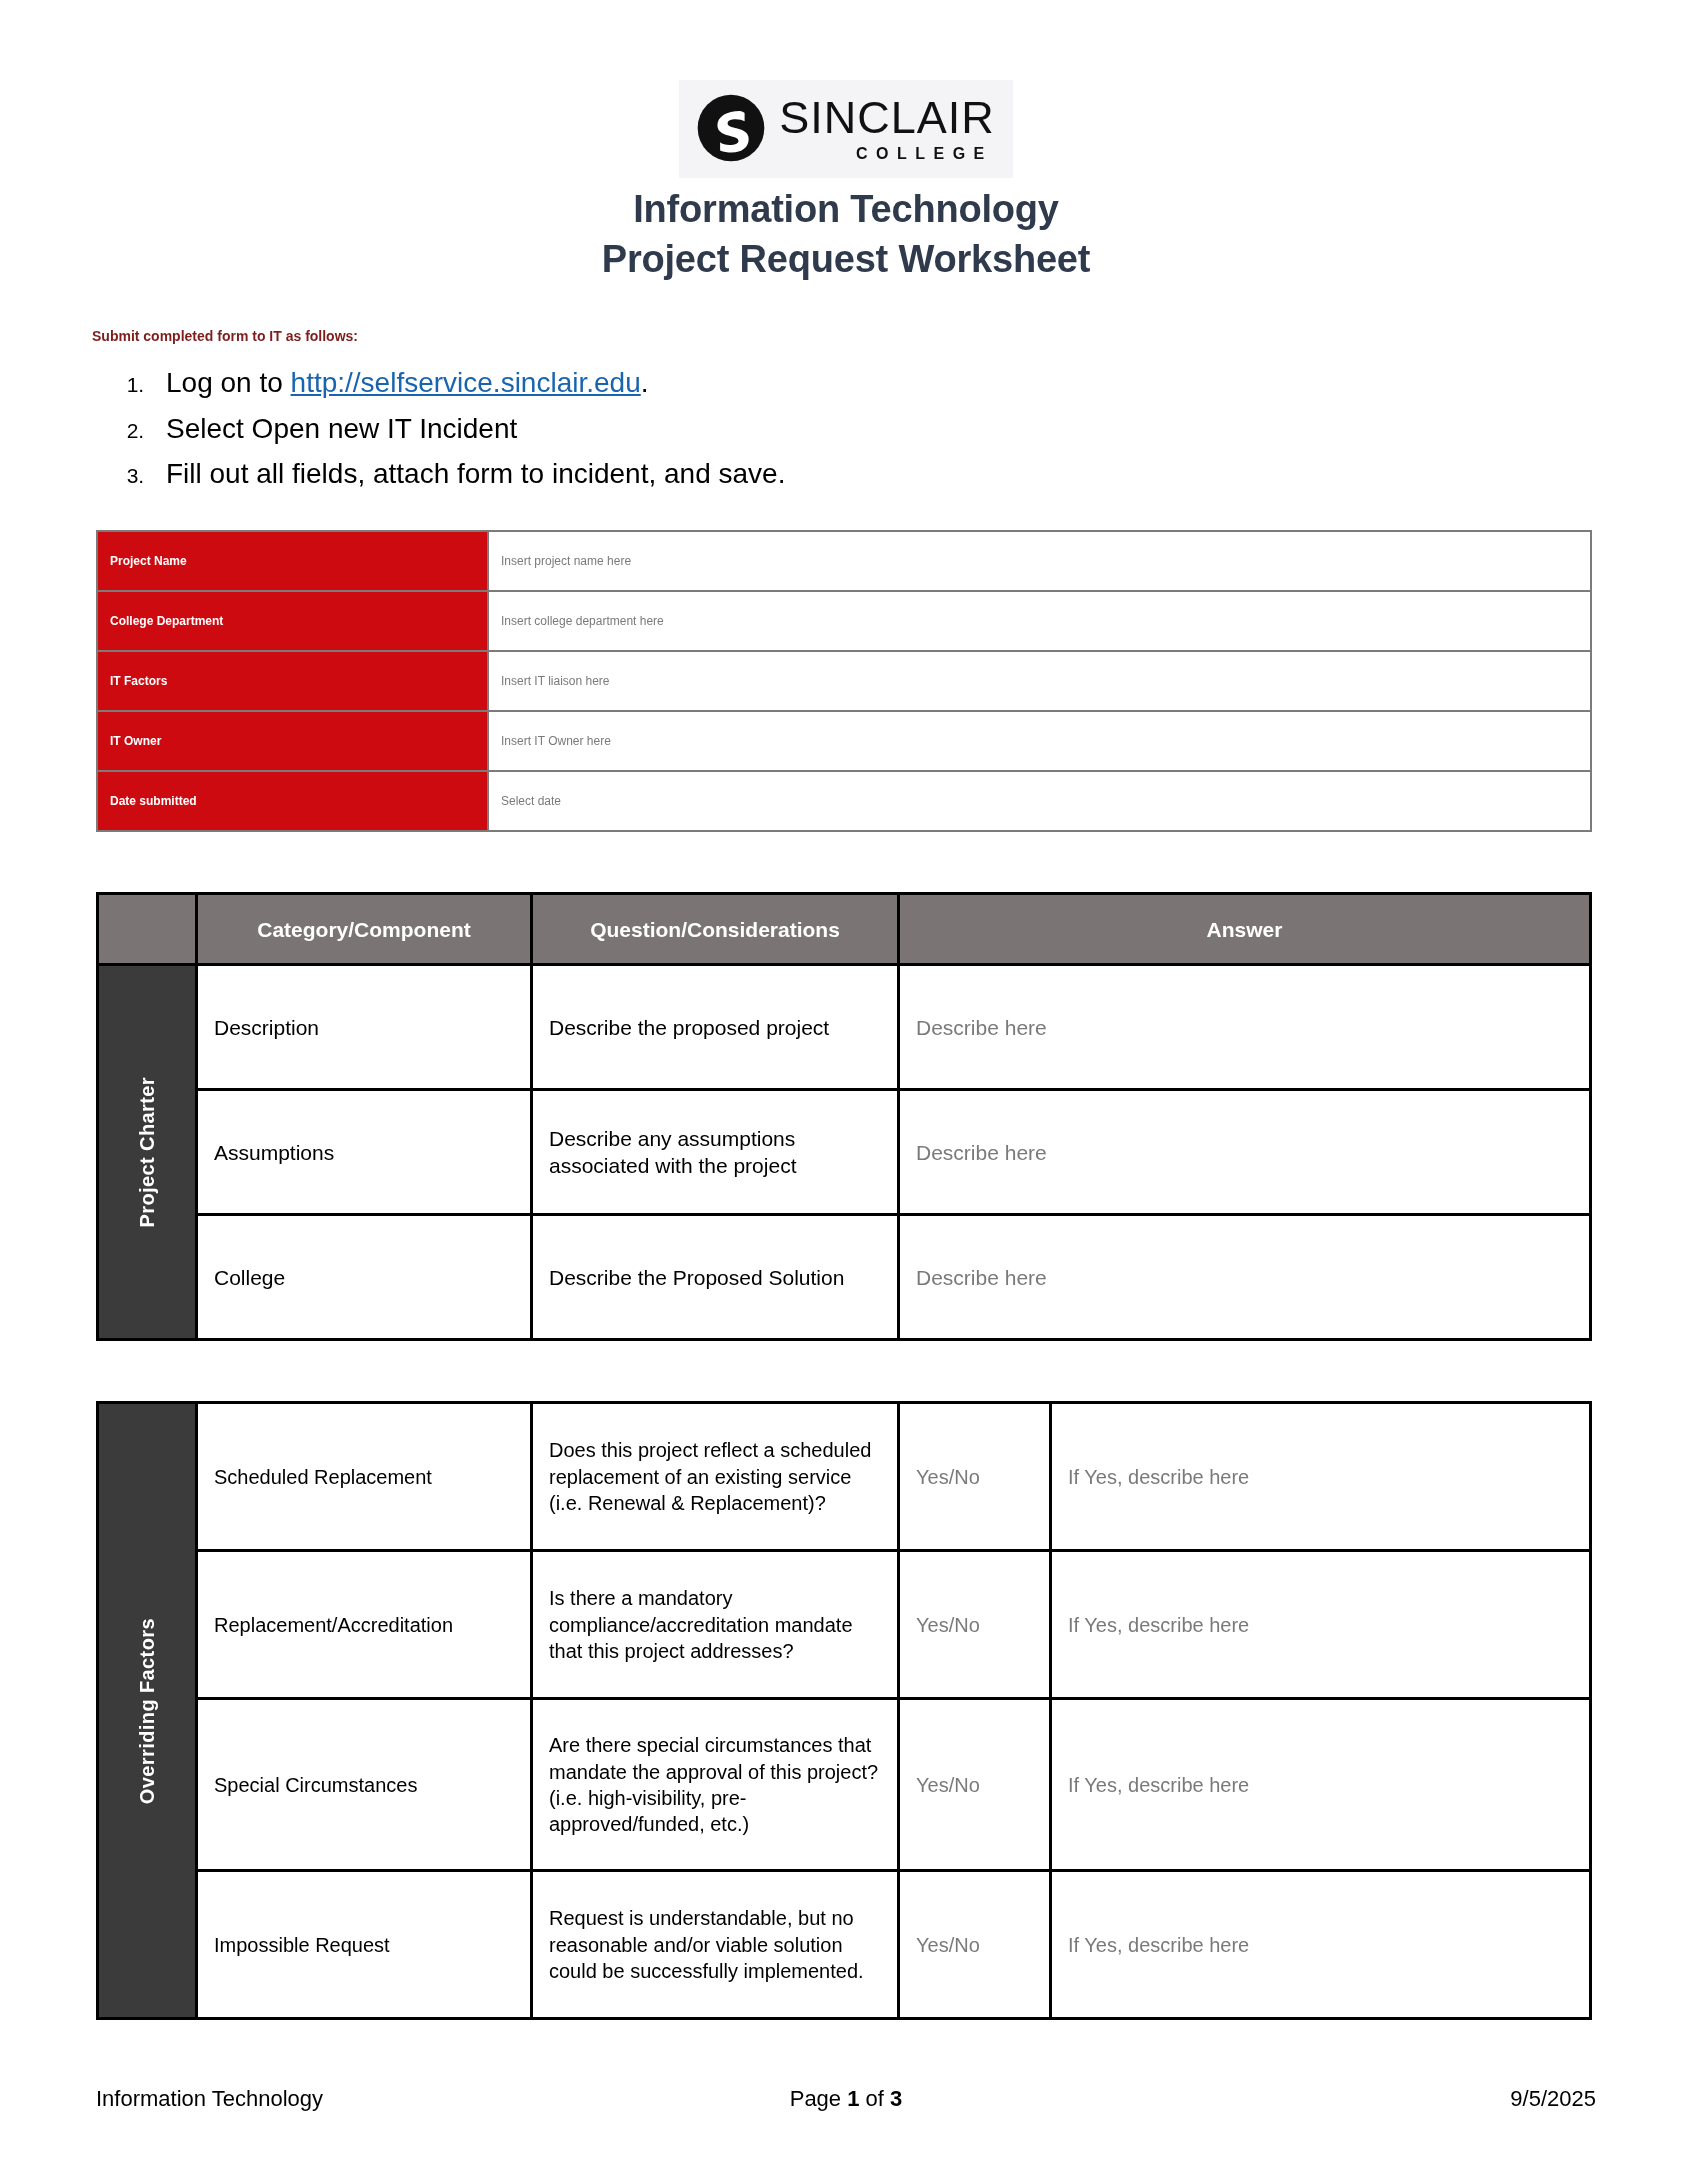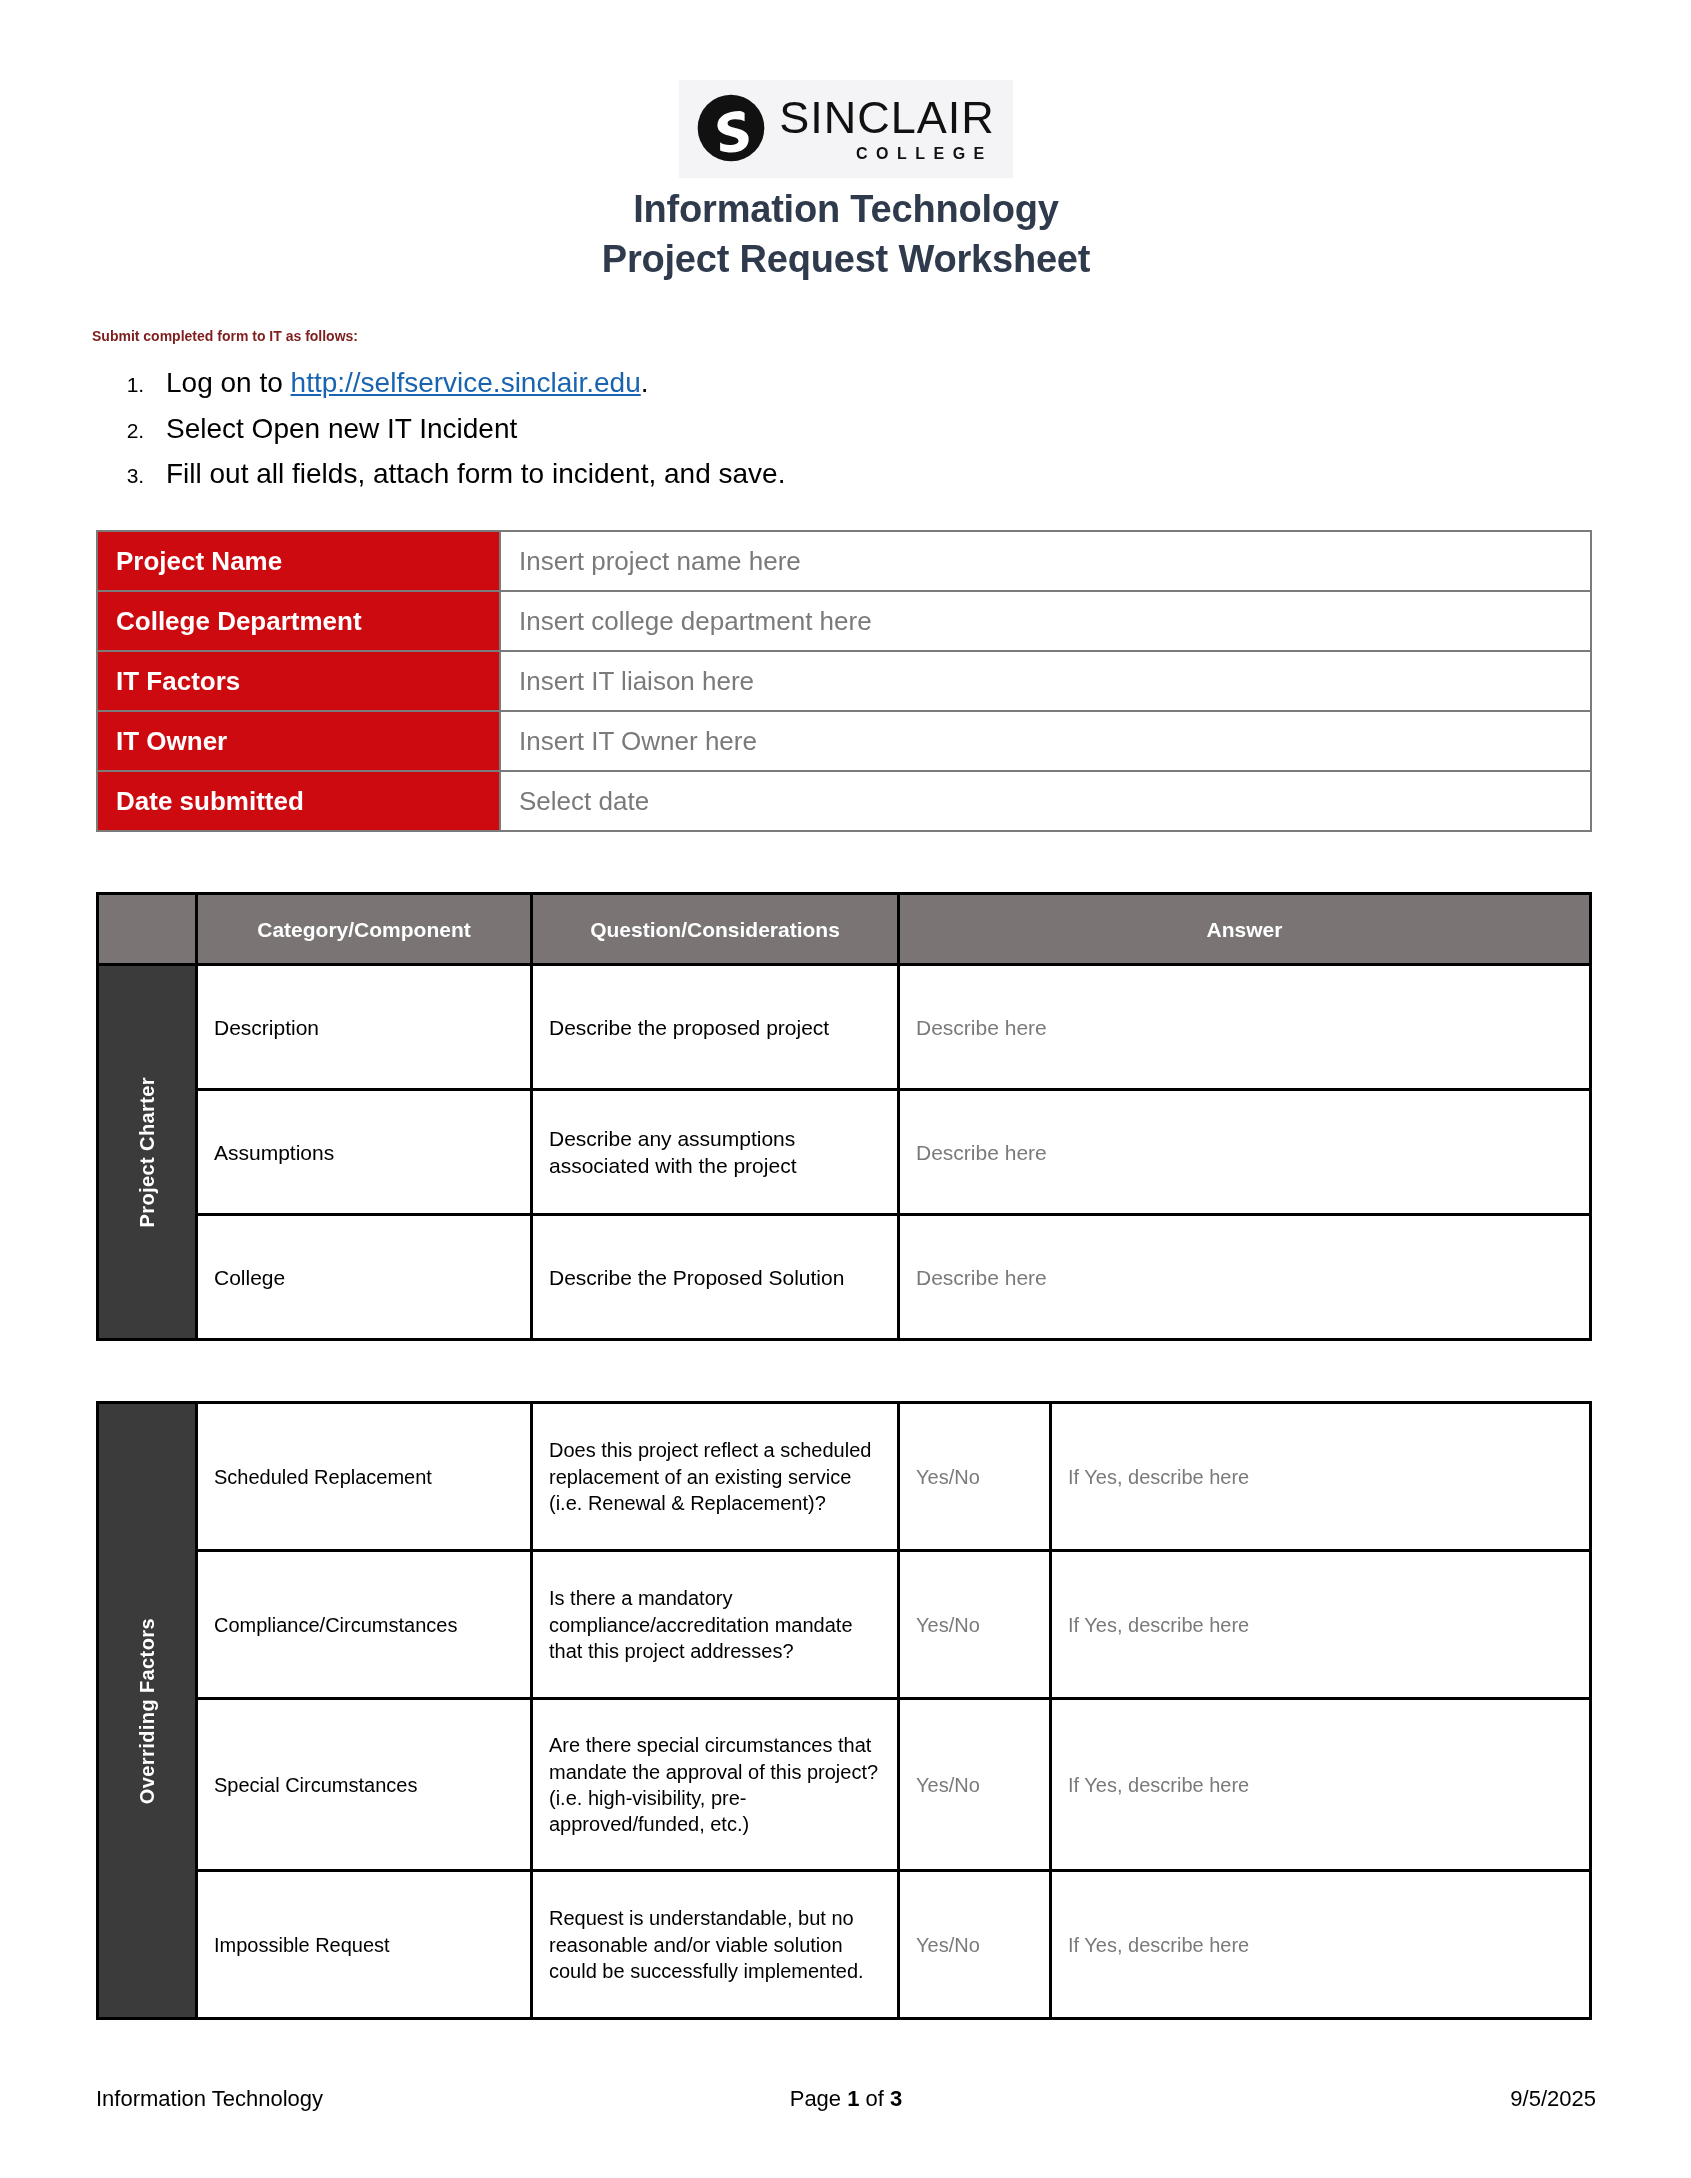--- a/index.html
+++ b/index.html
@@ -110,22 +110,22 @@
     width: 1496px;
     margin-left: 96px;
   }
   .tbl td, .tbl th { vertical-align: middle; }
 
   
   .info-table { margin-top: 34px; }
   .info-table td {
     border: 2px solid #7b7b7b;
     height: 58px;
-    padding: 0 18px;
-    font-size: 26px;
+    padding: 0 12px;
+    font-size: 12px;
   }
   .info-label {
     background: #cc0a10;
     color: #ffffff;
     font-weight: bold;
     width: 365px;
   }
   .info-value {
     background: #ffffff;
     color: #7a7a7a;
@@ -305,21 +305,21 @@
       <tr>
         <td class="side-band" rowspan="4">
           <span class="rot">Overriding Factors</span>
         </td>
         <td class="f-cat" style="height:125px">Scheduled Replacement</td>
         <td class="f-q">Does this project reflect a scheduled replacement of an existing service (i.e. Renewal &amp; Replacement)?</td>
         <td class="f-yn">Yes/No</td>
         <td class="f-ans">If Yes, describe here</td>
       </tr>
       <tr>
-        <td class="f-cat" style="height:125px">Compliance/Circumstances</td>
+        <td class="f-cat" style="height:125px">Replacement/Accreditation</td>
         <td class="f-q">Is there a mandatory compliance/accreditation mandate that this project addresses?</td>
         <td class="f-yn">Yes/No</td>
         <td class="f-ans">If Yes, describe here</td>
       </tr>
       <tr>
         <td class="f-cat" style="height:149px">Special Circumstances</td>
         <td class="f-q">Are there special circumstances that mandate the approval of this project? (i.e. high-visibility, pre-approved/funded, etc.)</td>
         <td class="f-yn">Yes/No</td>
         <td class="f-ans">If Yes, describe here</td>
       </tr>

